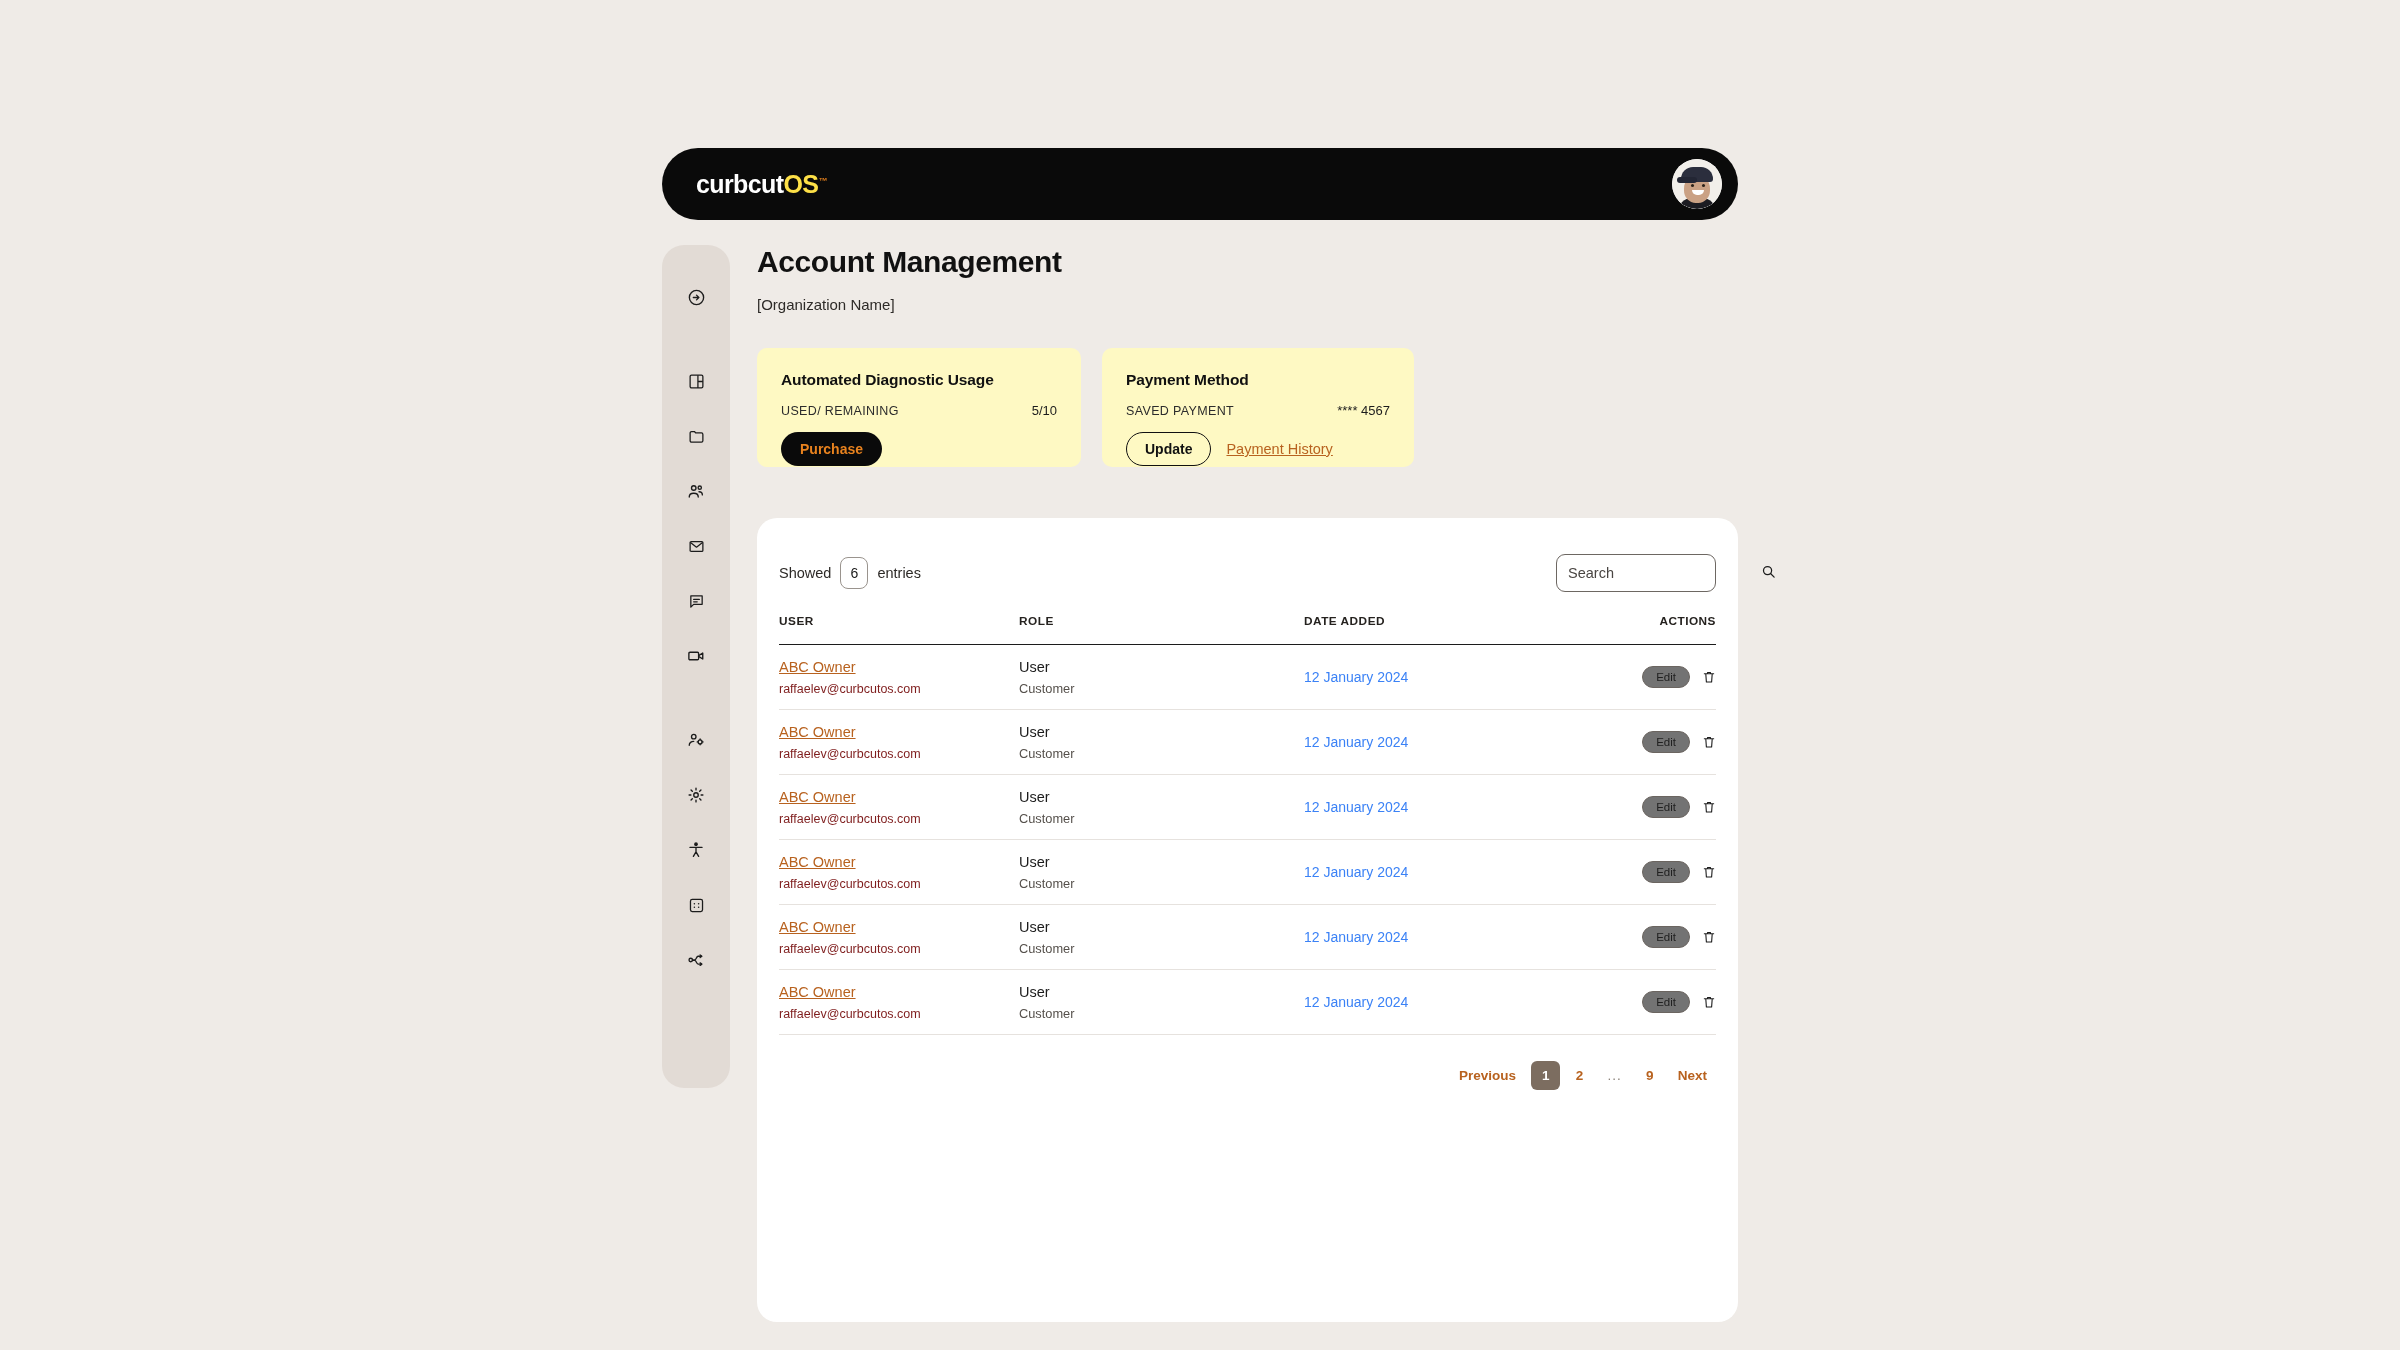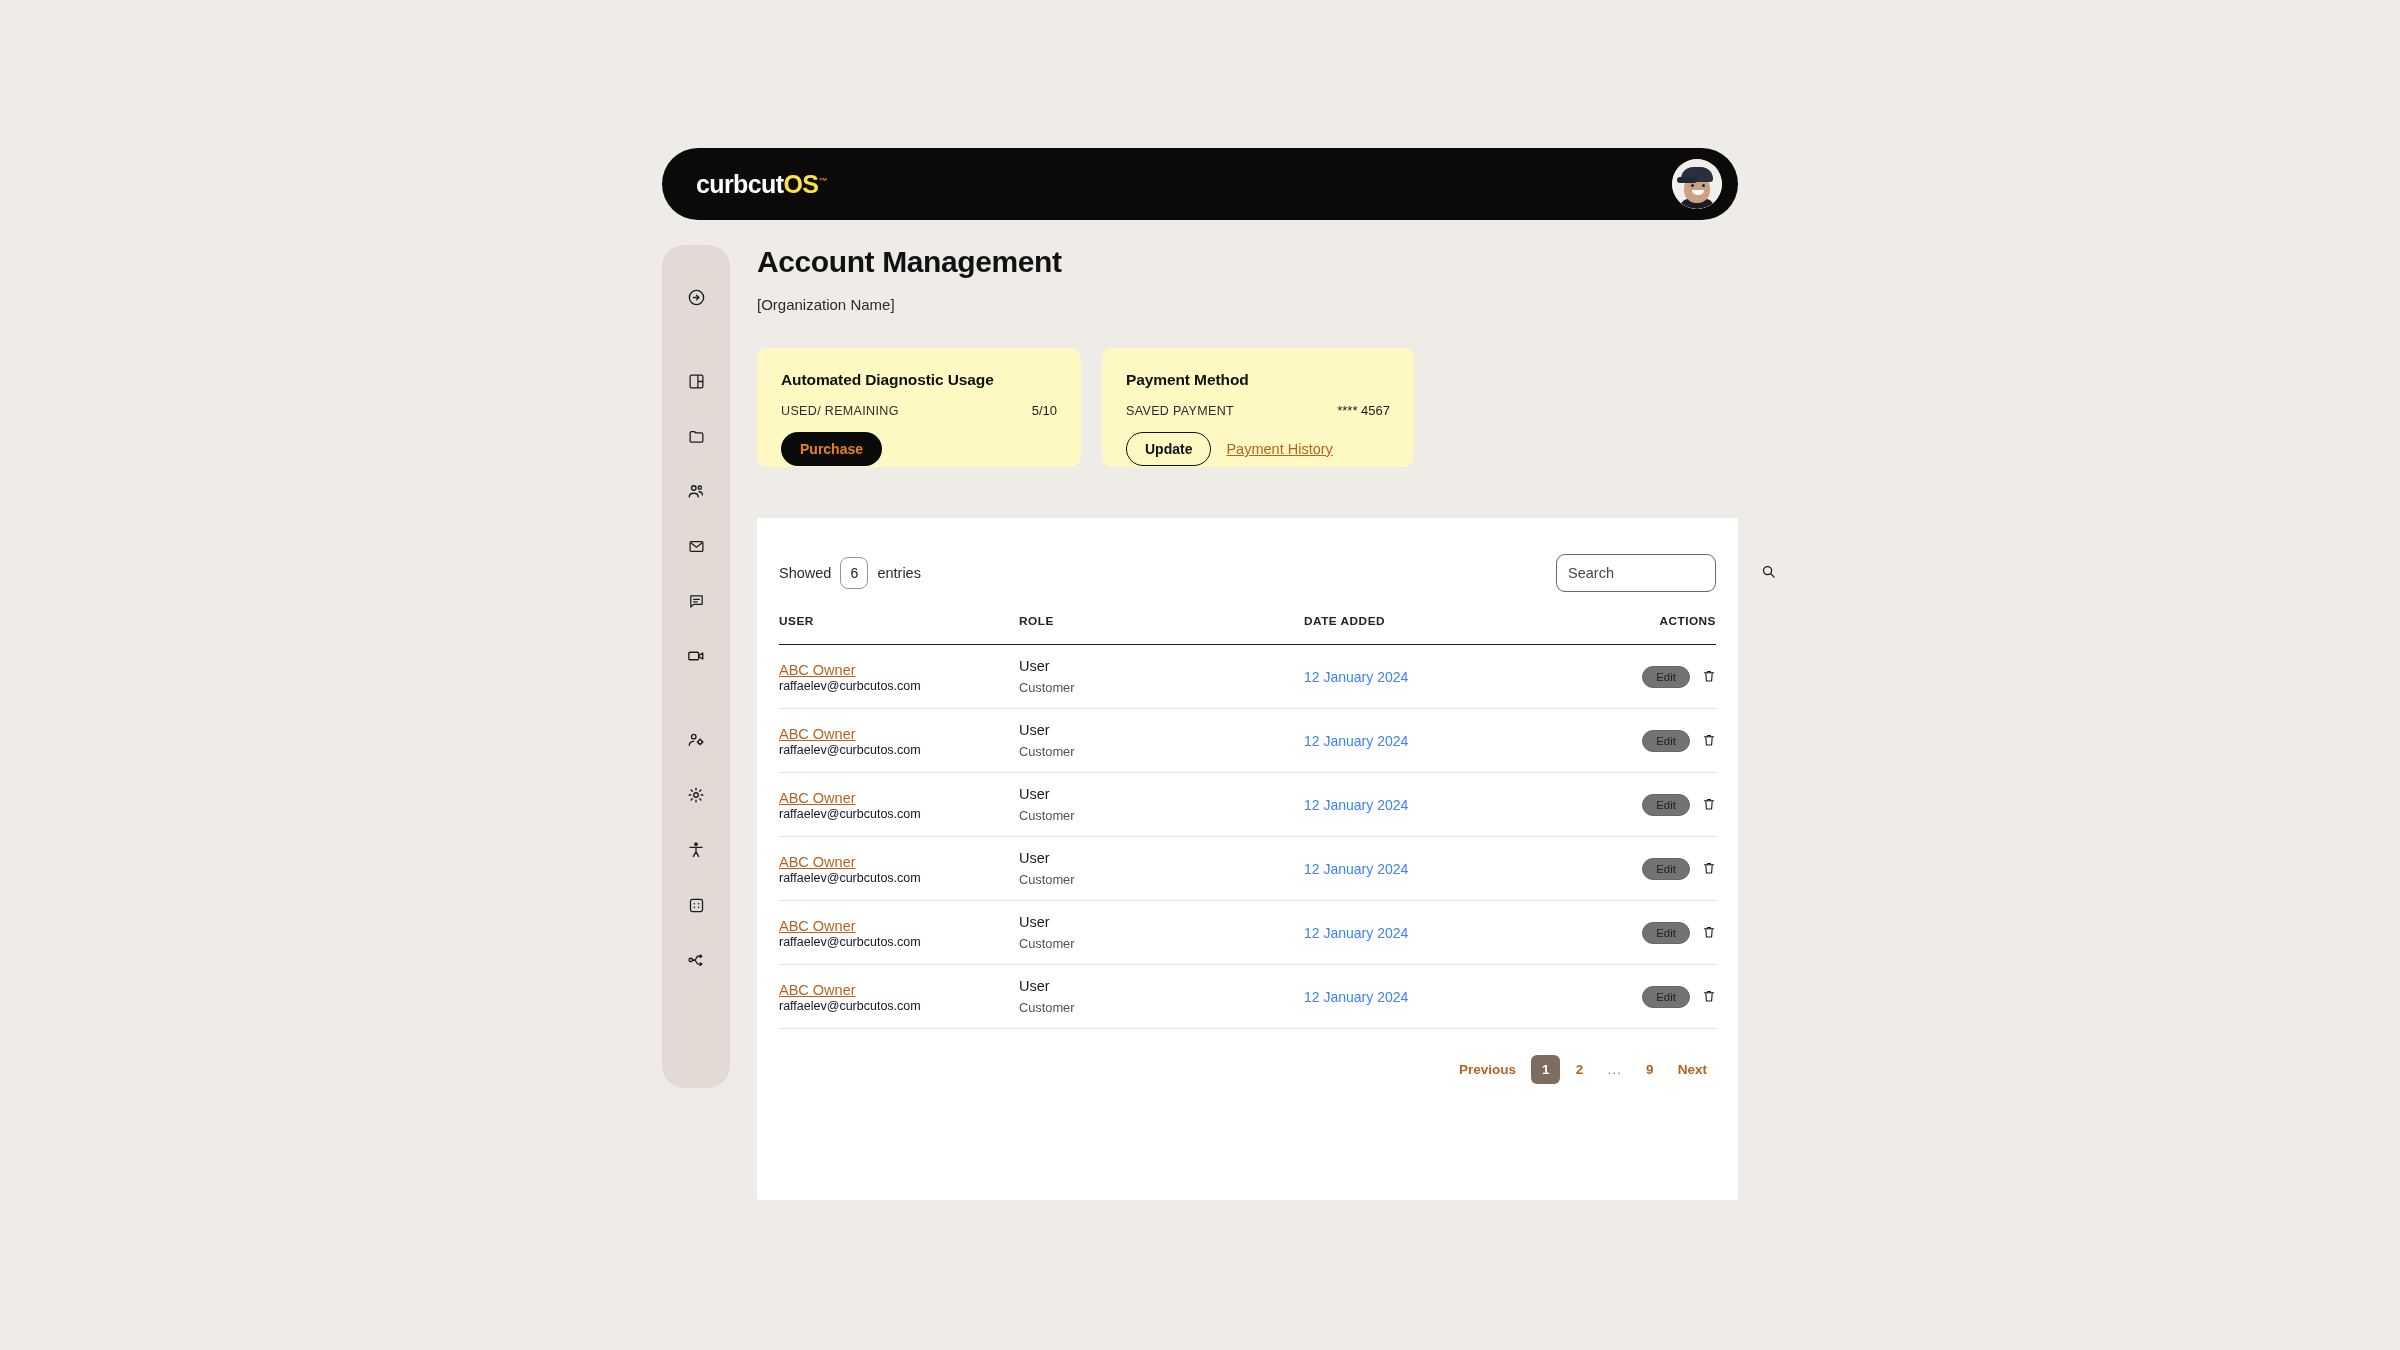--- a/index.html
+++ b/index.html
@@ -74,22 +74,22 @@
 
   .btn-purchase { background: #0a0a0a; color: #e8821e; border: none; border-radius: 20px;
     padding: 9px 19px; font-size: 14px; font-weight: 600; cursor: pointer;
     font-family: "Liberation Sans", sans-serif; }
   .btn-outline { background: transparent; color: #111; border: 1.6px solid #111; border-radius: 20px;
     padding: 8px 18px; font-size: 14px; font-weight: 600; cursor: pointer;
     font-family: "Liberation Sans", sans-serif; }
   .link-accent { color: #b8621f; font-size: 14.5px; text-decoration: underline; cursor: pointer; }
 
   
-  .table-card { position: absolute; left: 757px; top: 518px; width: 981px; height: 682px;
-    background: #ffffff; border-radius: 2px; padding: 22px 22px 12px 22px; }
+  .table-card { position: absolute; left: 757px; top: 518px; width: 981px; height: 804px;
+    background: #ffffff; border-radius: 20px; padding: 22px 22px 12px 22px; }
   .table-toolbar { display: flex; align-items: center; justify-content: space-between;
     padding: 14px 0 0 0; }
   .showed-wrap { display: flex; align-items: center; gap: 9px; font-size: 14.5px; color: #2d2a27; }
   .entries-box { border: 1px solid #9a948e; border-radius: 8px; width: 28px; height: 32px;
     display: flex; align-items: center; justify-content: center; font-size: 14px;
     color: #1a1a1a; background: #fff; cursor: pointer; }
   .search-box { border: 1px solid #6d6762; border-radius: 9px; width: 160px; height: 38px;
     display: flex; align-items: center; padding: 0 11px; gap: 6px; background: #fff; }
   .search-box input { border: none; outline: none; flex: 1; font-size: 14.5px; color: #2d2a27;
     font-family: "Liberation Sans", sans-serif; background: transparent; }
@@ -99,21 +99,21 @@
   table { width: 100%; border-collapse: collapse; margin-top: 22px; }
   thead th { font-size: 11.8px; font-weight: 600; color: #25221f; letter-spacing: 0.5px;
     text-align: left; padding-bottom: 16px; border-bottom: 1.6px solid #1c1c1c; }
   th.col-user { width: 240px; }
   th.col-role { width: 285px; }
   th.col-date { width: 300px; }
   th.col-actions { text-align: right; }
   tbody td { padding: 13px 0 13px 0; border-bottom: 1px solid #e6e2de; vertical-align: middle; }
   tbody tr:last-child td { border-bottom: 1px solid #e6e2de; }
   .user-name { color: #b8621f; font-size: 14.5px; text-decoration: underline; display: inline-block; cursor: pointer; }
-  .user-email { color: #0f172a; font-size: 12.5px; }
+  .user-email { color: #7f1d1d; font-size: 12.5px; margin-top: 6px; }
   .role-main { font-size: 14.5px; color: #1c1c1c; }
   .role-sub { font-size: 12.8px; color: #55504b; margin-top: 6px; }
   .date-cell { font-size: 14px; color: #3b82f6; }
   .actions-cell { text-align: right; white-space: nowrap; }
   .btn-edit { border: 1.3px solid #6b6560; background: #737373; border-radius: 14px;
     padding: 4px 13px; font-size: 11.5px; color: #1f1f1f; cursor: pointer;
     font-family: "Liberation Sans", sans-serif; }
   .trash-btn { display: inline-flex; vertical-align: middle; margin-left: 12px; cursor: pointer; }
 
   

